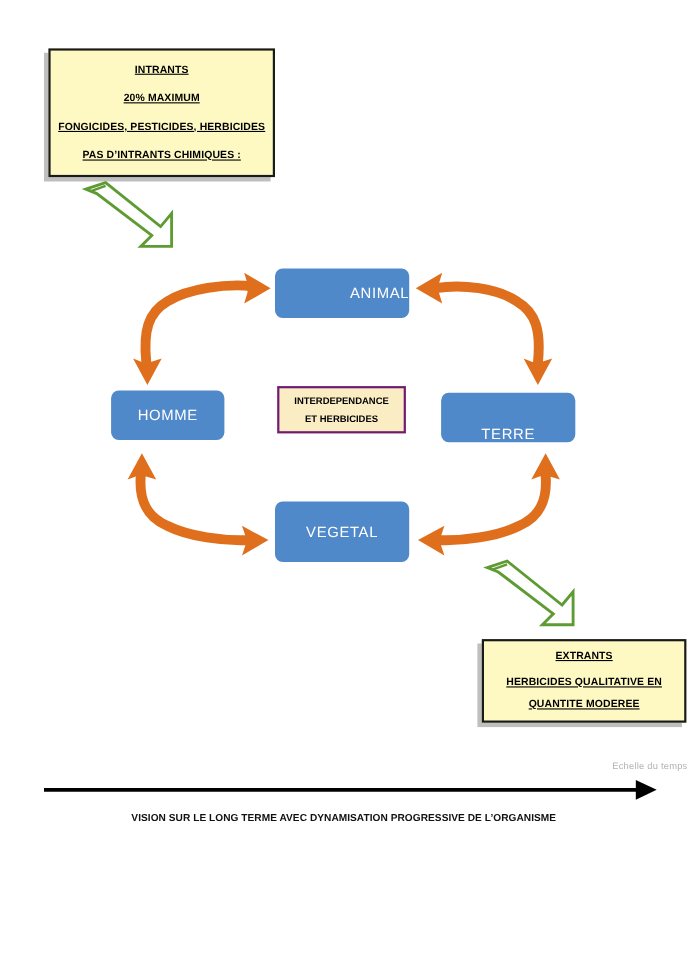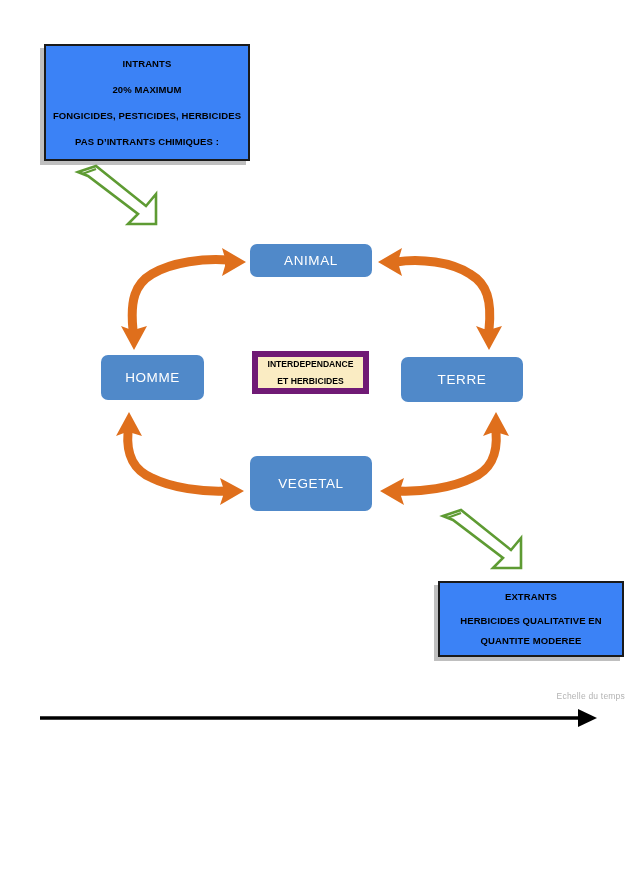--- a/index.html
+++ b/index.html
@@ -14,29 +14,30 @@
     position: relative;
     width: 625px;
     height: 884px;
     background: #ffffff;
     overflow: hidden;
   }
 
   
   .info-box {
     position: absolute;
-    background: #3b82f6;
+    background: #fef9c3;
     border: 2px solid #1a1a1a;
     box-sizing: border-box;
     box-shadow: -4px 4px 0 0 #bfbfbf;
     display: flex;
     flex-direction: column;
     align-items: center;
     justify-content: center;
     text-align: center;
+    text-decoration: underline;
   }
   .info-box .line {
     font-weight: bold;
     color: #000000;
     letter-spacing: 0.1px;
     white-space: nowrap;
   }
 
   #intrants-box {
     left: 44px;
@@ -69,34 +70,34 @@
     background: #5089C9;
     border-radius: 7px;
     color: #ffffff;
     display: flex;
     align-items: center;
     justify-content: center;
     font-size: 13.5px;
     letter-spacing: 0.6px;
     box-sizing: border-box;
   }
-  #node-animal  { left: 250px; top: 244px; width: 122px; height: 33px; }
+  #node-animal  { left: 250px; top: 244px; width: 122px; height: 45px; justify-content: flex-end; }
   #node-homme   { left: 101px; top: 355px; width: 103px; height: 45px; }
-  #node-terre   { left: 401px; top: 357px; width: 122px; height: 45px; }
+  #node-terre   { left: 401px; top: 357px; width: 122px; height: 45px; align-items: flex-end; }
   #node-vegetal { left: 250px; top: 456px; width: 122px; height: 55px; }
 
   
   #center-box {
     position: absolute;
     left: 252px;
     top: 351px;
     width: 117px;
     height: 43px;
     background: #FAECC3;
-    border: 6px solid #701a75;
+    border: 2px solid #701a75;
     box-sizing: border-box;
     display: flex;
     flex-direction: column;
     align-items: center;
     justify-content: center;
     text-align: center;
   }
   #center-box .line {
     font-size: 8.6px;
     font-weight: bold;
@@ -226,14 +227,15 @@
   <div class="node-box" id="node-vegetal">
     <span>VEGETAL</span>
   </div>
 
   <div id="center-box">
     <div class="line">INTERDEPENDANCE</div>
     <div class="line">ET HERBICIDES</div>
   </div>
 
   <div id="time-scale-label">Echelle du temps</div>
+  <div id="timeline-caption">VISION SUR LE LONG TERME AVEC DYNAMISATION PROGRESSIVE DE L’ORGANISME</div>
 
 </div>
 
 </body></html>

